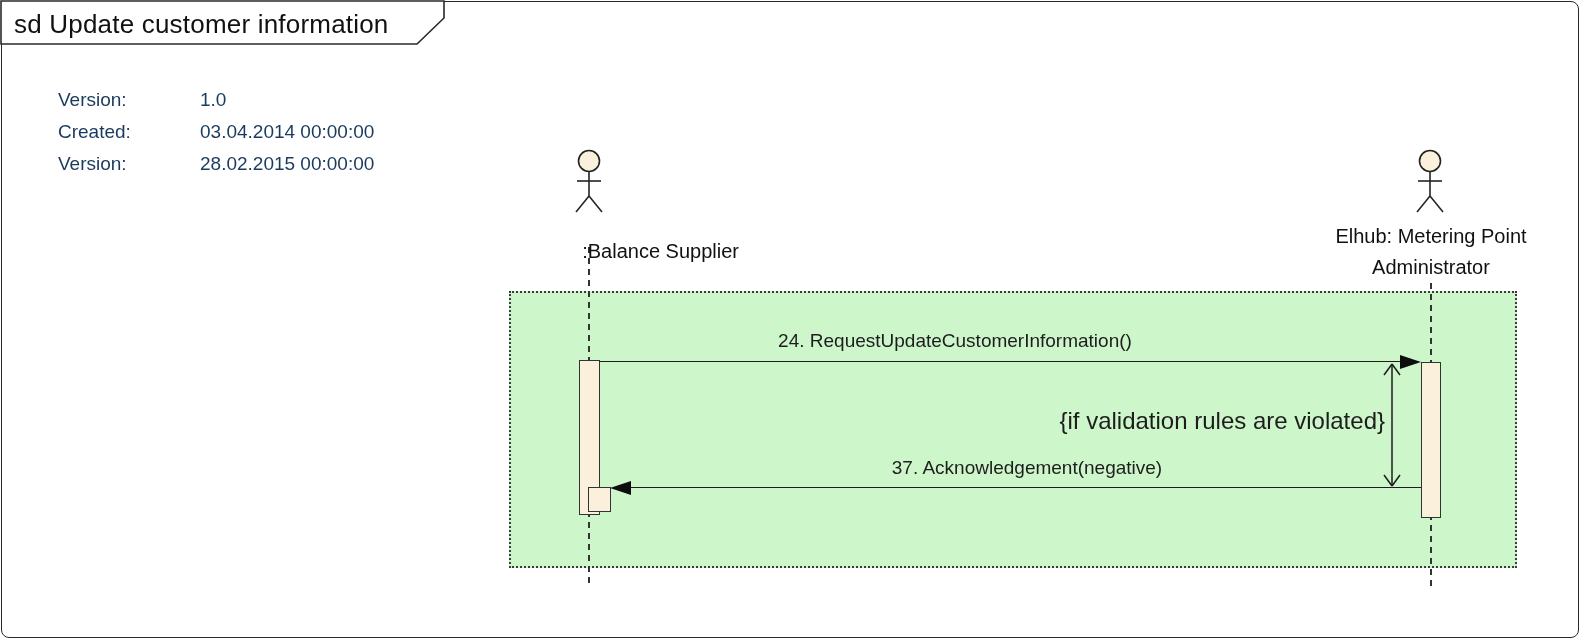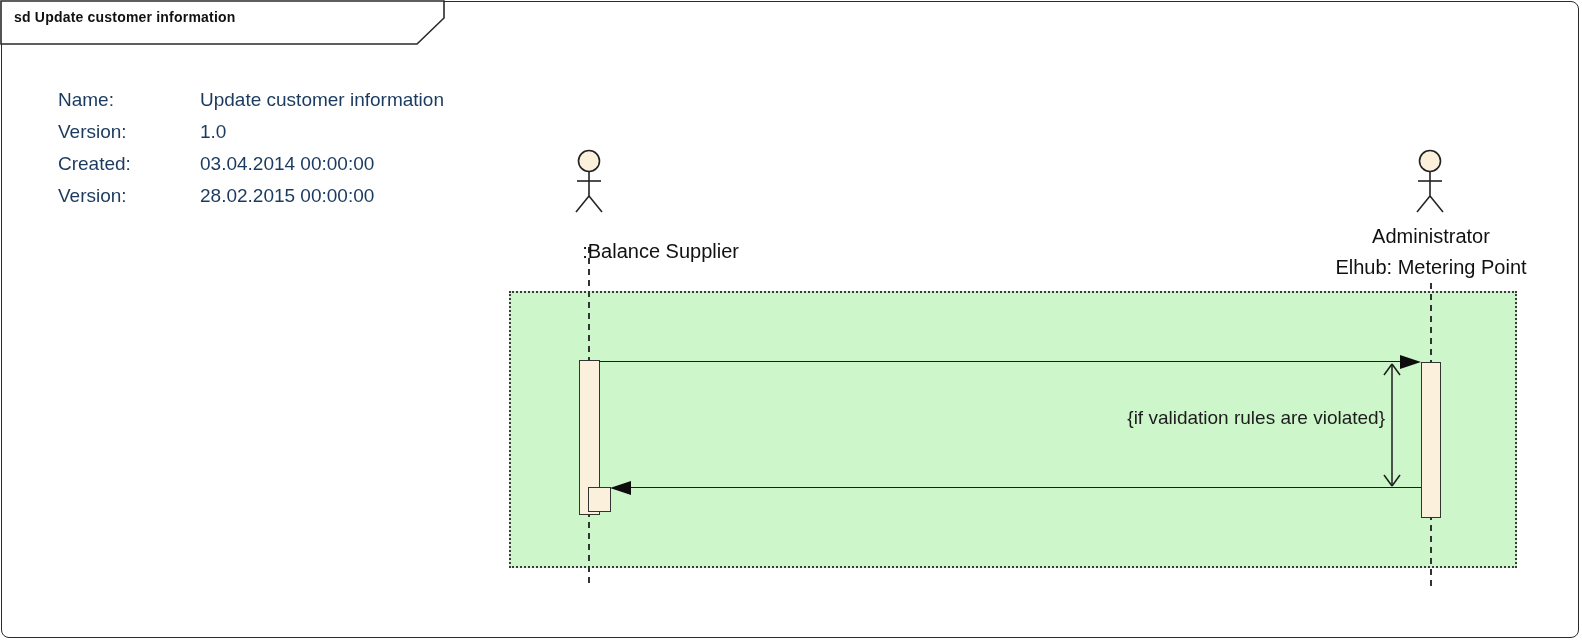--- a/index.html
+++ b/index.html
@@ -16,22 +16,22 @@
     position: absolute;
     left: 1px; top: 1px; right: 3px; bottom: 2px;
     border: 1.6px solid #2a2a2a;
     border-radius: 8px;
   }
   
   .tab-svg { position: absolute; left: 0; top: 0; }
   .tab-title {
     position: absolute;
     left: 14px; top: 9px;
-    font-size: 14px;
-    font-weight: bold;
+    font-size: 26px;
+    font-weight: normal;
     letter-spacing: 0.2px;
     white-space: nowrap;
   }
   
   .metadata {
     position: absolute;
     left: 58px; top: 84px;
     color: #1a3a5f;
     font-size: 19px;
   }
@@ -100,42 +100,39 @@
     color: #1d1d1d;
     white-space: nowrap;
   }
   .msg-label.m24 { left: 555px; top: 330px; }
   .msg-label.m37 { left: 627px; top: 457px; }
   .constraint-label {
     position: absolute;
     left: 985px; top: 407px;
     width: 400px;
     text-align: right;
-    font-size: 19px;
+    font-size: 24px;
     color: #1d1d1d;
     white-space: nowrap;
   }
   .duration-svg { position: absolute; left: 1378px; top: 362px; }
 </style>
 </head>
 <body>
 
 <div id="canvas">
 
   <div class="frame"></div>
 
   <svg class="tab-svg" width="460" height="48">
     <polygon points="1,1 444,1 444,18 417,44 1,44" fill="#ffffff" stroke="#2a2a2a" stroke-width="1.6"></polygon>
   </svg>
   <div class="tab-title">sd Update customer information</div>
 
   <div class="metadata">
-    <div class="meta-row">
-      <span class="meta-label">Name:</span><span class="meta-value">Update customer information</span>
-    </div>
     <div class="meta-row">
       <span class="meta-label">Version:</span><span class="meta-value">1.0</span>
     </div>
     <div class="meta-row">
       <span class="meta-label">Created:</span><span class="meta-value">03.04.2014 00:00:00</span>
     </div>
     <div class="meta-row">
       <span class="meta-label">Version:</span><span class="meta-value">28.02.2015 00:00:00</span>
     </div>
   </div>
@@ -155,36 +152,38 @@
   <div class="actor-label" style="left:439px; top:236px;text-align:right;">:Balance Supplier</div>
 
   <svg class="actor-svg" style="left:1390px; top:138px;" width="80" height="78">
     <circle cx="40" cy="23" r="10.5" fill="#faf0dc" stroke="#222" stroke-width="1.6"></circle>
     <line x1="40" y1="33.5" x2="40" y2="58" stroke="#222" stroke-width="1.6"></line>
     <line x1="28" y1="43" x2="52" y2="43" stroke="#222" stroke-width="1.6"></line>
     <line x1="40" y1="58" x2="27" y2="74" stroke="#222" stroke-width="1.6"></line>
     <line x1="40" y1="58" x2="53" y2="74" stroke="#222" stroke-width="1.6"></line>
   </svg>
   <div class="actor-label" style="left:1281px; top:221px;">
+    <div>Elhub: Metering Point</div>
     <div>Administrator</div>
-    <div>Elhub: Metering Point</div>
   </div>
 
   <div class="activation bs"></div>
   <div class="activation elhub"></div>
   <div class="activation nested"></div>
 
   <div class="msg-line m24"></div>
   <div class="arrowhead right"></div>
+  <div class="msg-label m24">24. RequestUpdateCustomerInformation()</div>
 
   <svg class="duration-svg" width="28" height="126">
     <line x1="14" y1="2" x2="14" y2="124" stroke="#1d1d1d" stroke-width="1.5"></line>
     <line x1="14" y1="2" x2="6" y2="13" stroke="#1d1d1d" stroke-width="1.5"></line>
     <line x1="14" y1="2" x2="22" y2="13" stroke="#1d1d1d" stroke-width="1.5"></line>
     <line x1="14" y1="124" x2="6" y2="113" stroke="#1d1d1d" stroke-width="1.5"></line>
     <line x1="14" y1="124" x2="22" y2="113" stroke="#1d1d1d" stroke-width="1.5"></line>
   </svg>
   <div class="constraint-label">{if validation rules are violated}</div>
 
   <div class="msg-line m37"></div>
   <div class="arrowhead left"></div>
+  <div class="msg-label m37">37. Acknowledgement(negative)</div>
 
 </div>
 
 </body></html>

